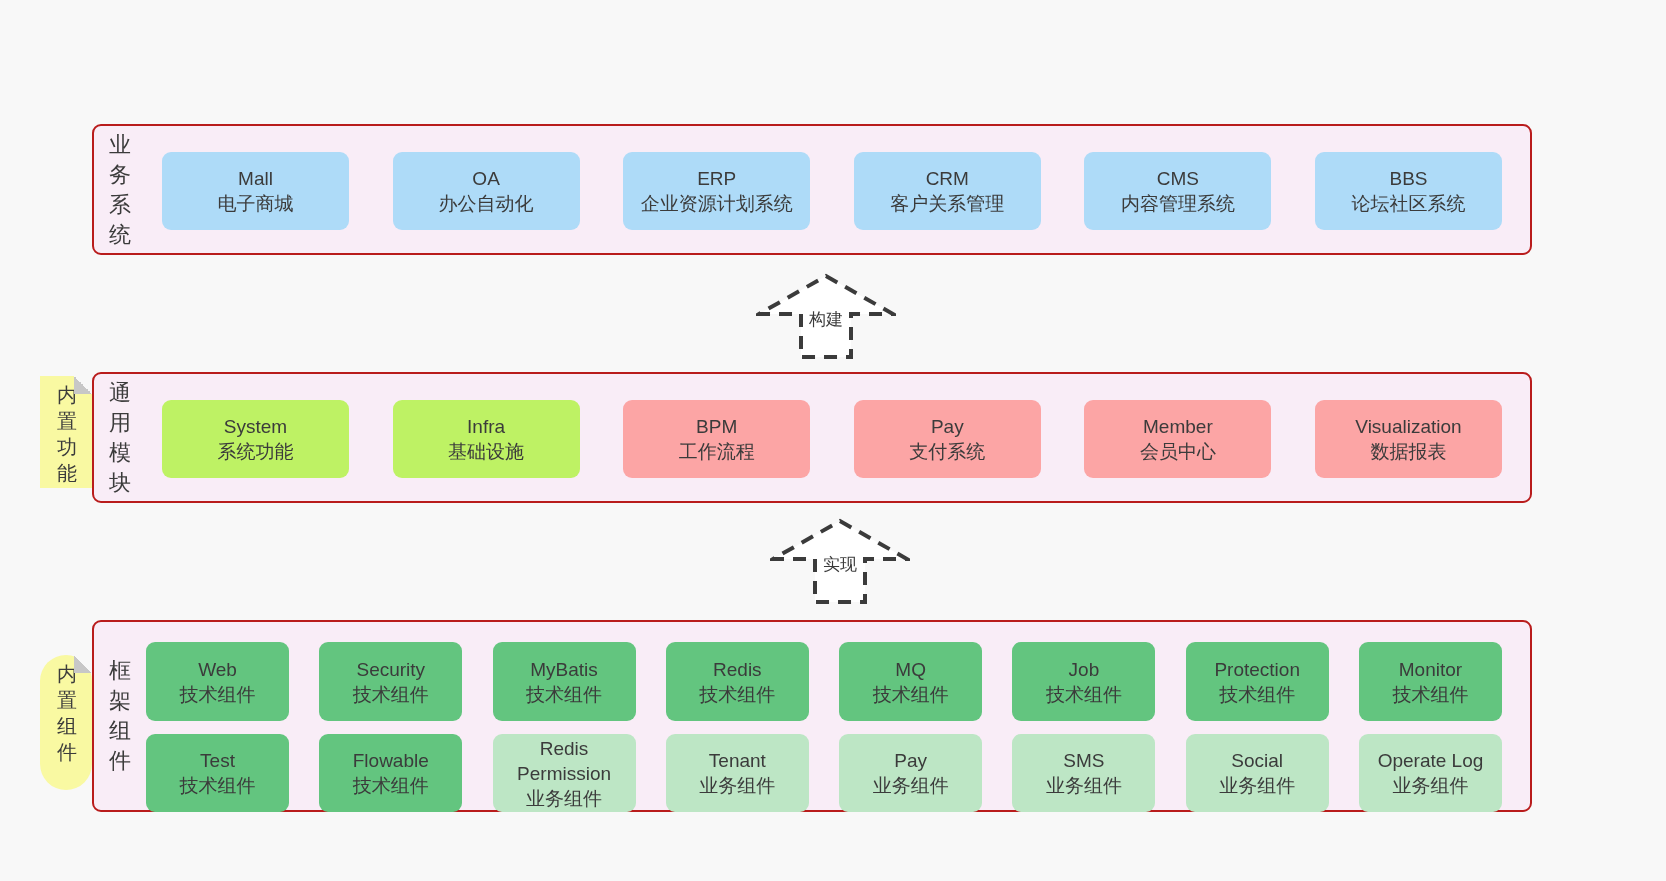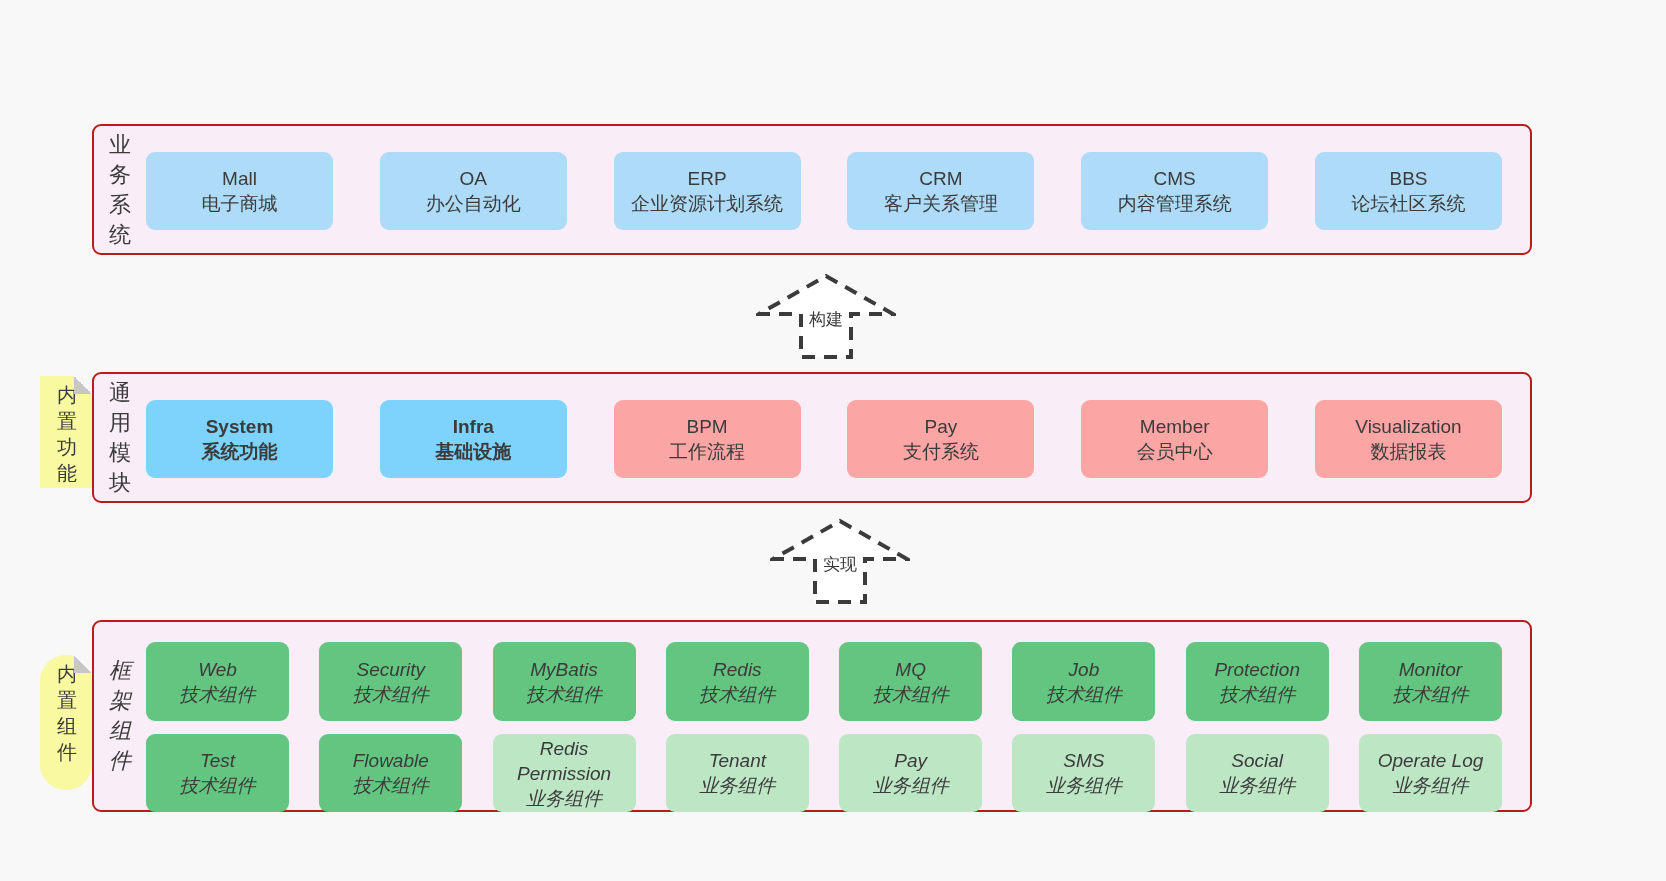--- a/index.html
+++ b/index.html
@@ -9,42 +9,42 @@
     font-family:"Liberation Sans","DejaVu Sans",sans-serif;
     color:#3b3b3b;
   }
   .layer{
     position:absolute;left:92px;width:1440px;box-sizing:border-box;
     background:#f9edf7;border:2px solid #b91c1c;border-radius:9px;
     z-index:2;
   }
   .layer-business{top:124px;height:131px;}
   .layer-modules{top:372px;height:131px;}
-  .layer-framework{top:620px;height:192px;font-style:italic;}
+  .layer-framework{top:620px;height:192px;}
   .vlabel{
     position:absolute;left:14px;top:50%;transform:translateY(-50%);
     width:24px;font-size:22px;line-height:30px;letter-spacing:0;
     word-break:break-all;text-align:center;color:#3b3b3b;
   }
   .boxrow{
     position:absolute;left:52px;right:28px;display:flex;
     justify-content:space-between;align-items:center;
   }
   .row-6{top:26px;height:78px;}
   .fw-row1{top:20px;height:79px;}
   .fw-row2{top:112px;height:78px;}
   .box{
     flex:0 0 auto;height:100%;border-radius:9px;box-sizing:border-box;
     display:flex;flex-direction:column;justify-content:center;align-items:center;
     text-align:center;font-size:19px;line-height:25px;padding:2px 4px;
   }
-  .w6{width:187px;}
+  .w6{width:187px;margin-left:16px;}
   .w8{width:143px;}
   .blue{background:#aedbf8;}
-  .red{background:#7dd3fc;font-weight:bold;}
+  .red{background:#bef264;}
   .pink{background:#fca5a5;}
   .green{background:#63c57f;}
   .lightgreen{background:#bde6c5;}
   .box-name,.box-desc{width:100%;}
   .note{
     position:absolute;left:40px;width:52px;background:#f9f9a2;z-index:1;
   }
   .note-modules{top:376px;height:112px;}
   .note-framework{top:655px;height:135px;border-radius:26px;}
   .note .fold{

